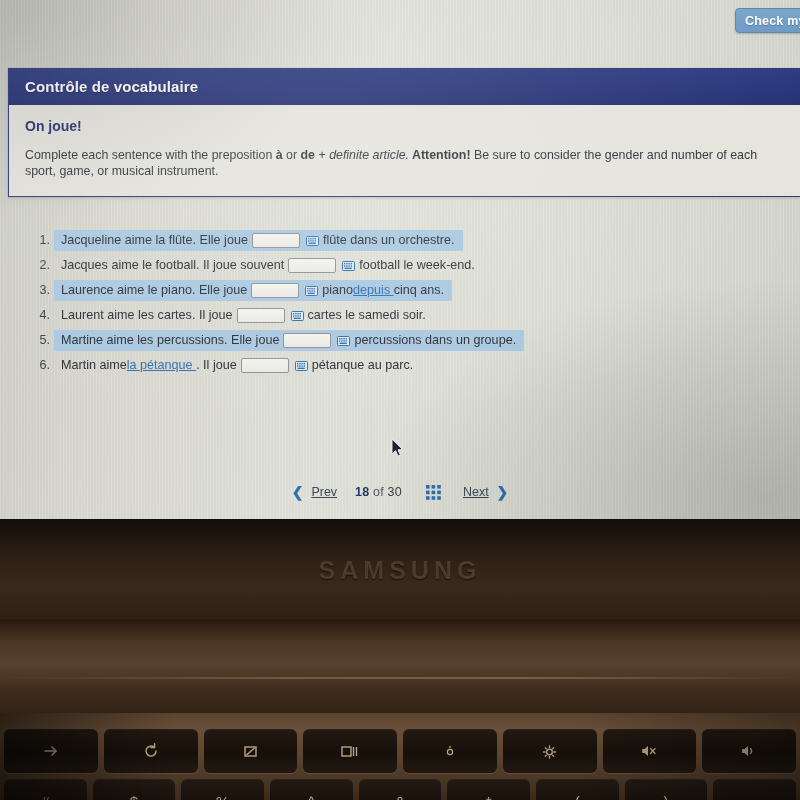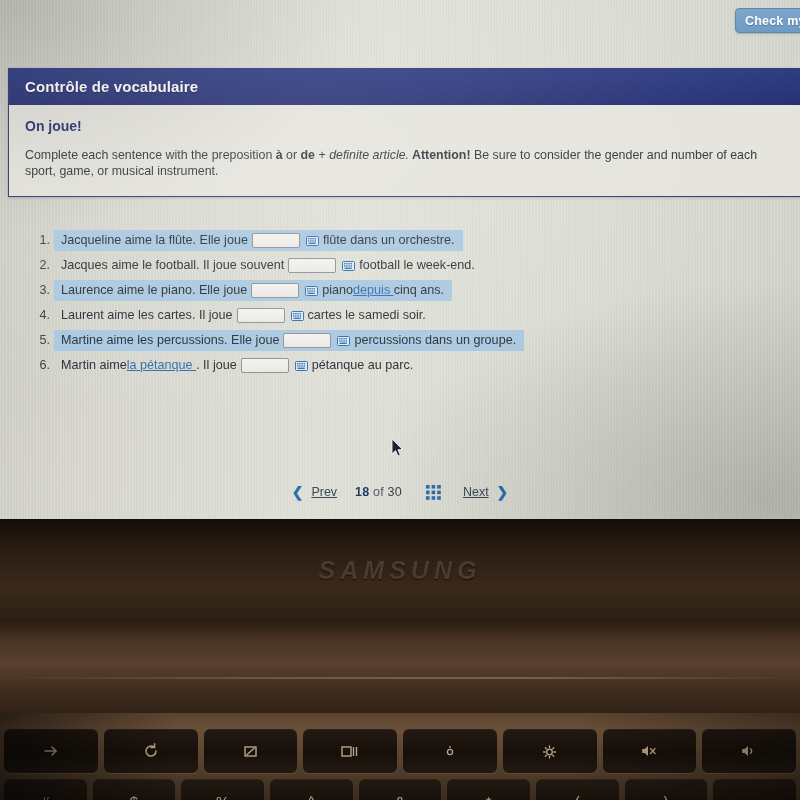--- a/index.html
+++ b/index.html
@@ -126,21 +126,20 @@
   #bezel-bottom {
     position: absolute; left: 0; top: 519px; width: 800px; height: 100px;
     background: linear-gradient(180deg, #130c07 0%, #2a1d13 30%, #3a291b 68%, #2d2015 100%);
   }
   .samsung {
     position: absolute; left: 0; top: 556px; width: 800px;
     text-align: center; color: #4a3b2d; font-size: 25px;
     font-weight: bold; letter-spacing: 5px;
     font-family: "Liberation Sans", sans-serif;
     text-shadow: 0 1px 1px rgba(0,0,0,.6);
-    font-style: italic;
   }
   #hinge {
     position: absolute; left: 0; top: 619px; width: 800px; height: 100px;
     background: linear-gradient(180deg, #281a10 0%, #4a3424 22%, #5a4130 45%, #402c1d 70%, #2e2015 100%);
   }
   #hinge::after {
     content: ""; position: absolute; left: 0; top: 58%; width: 100%; height: 2px;
     background: linear-gradient(90deg, rgba(120,90,60,0) 0%, rgba(150,115,75,.55) 35%, rgba(160,125,85,.6) 65%, rgba(120,90,60,0) 100%);
   }
   #keyboard {

